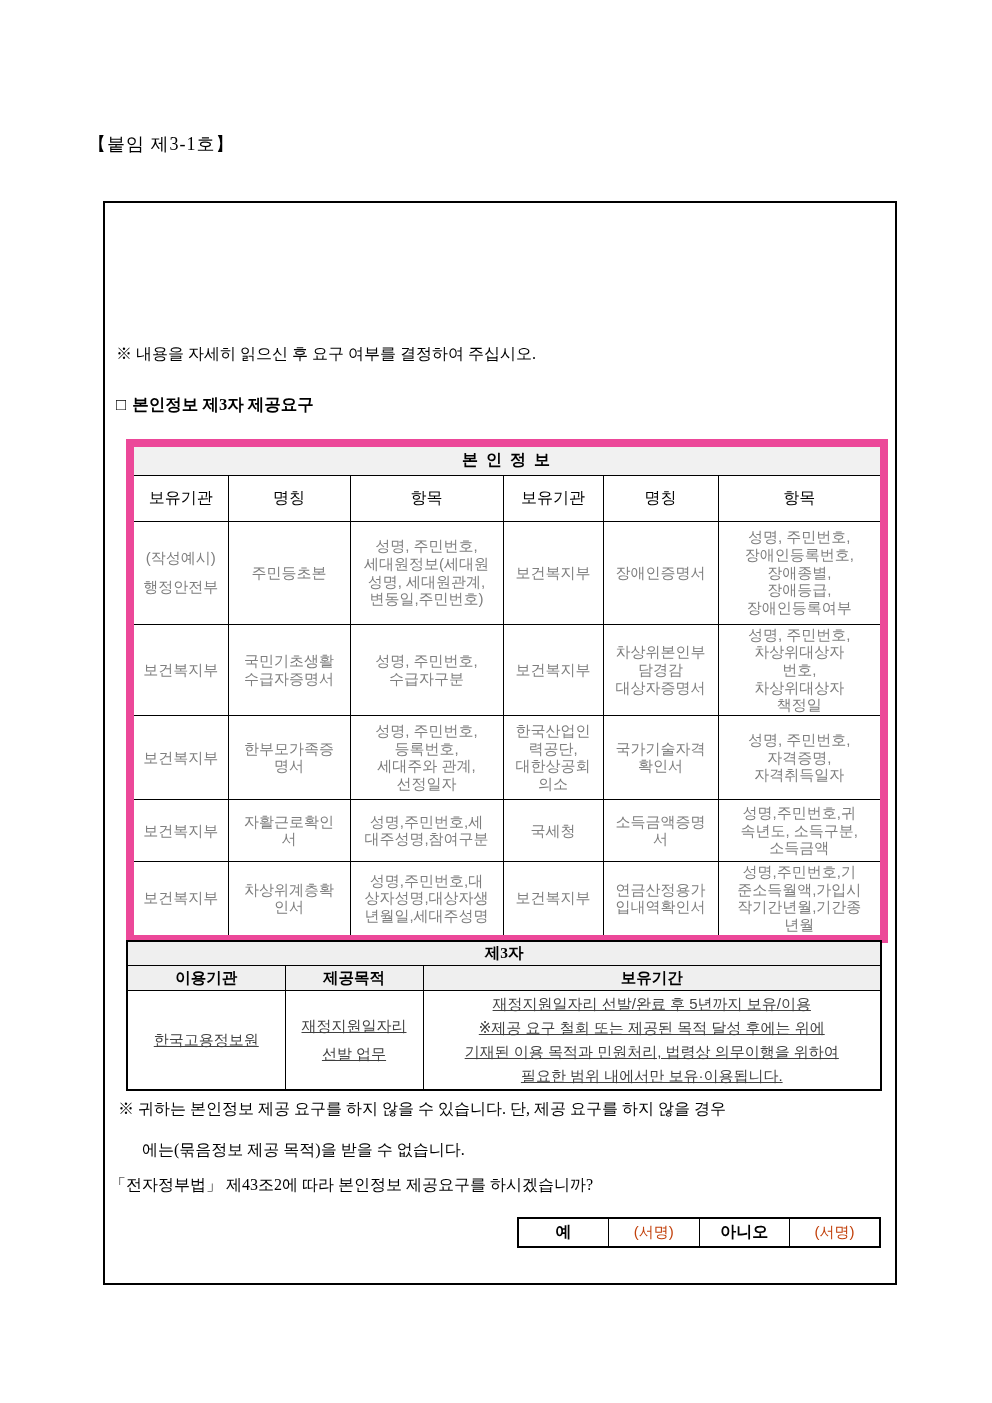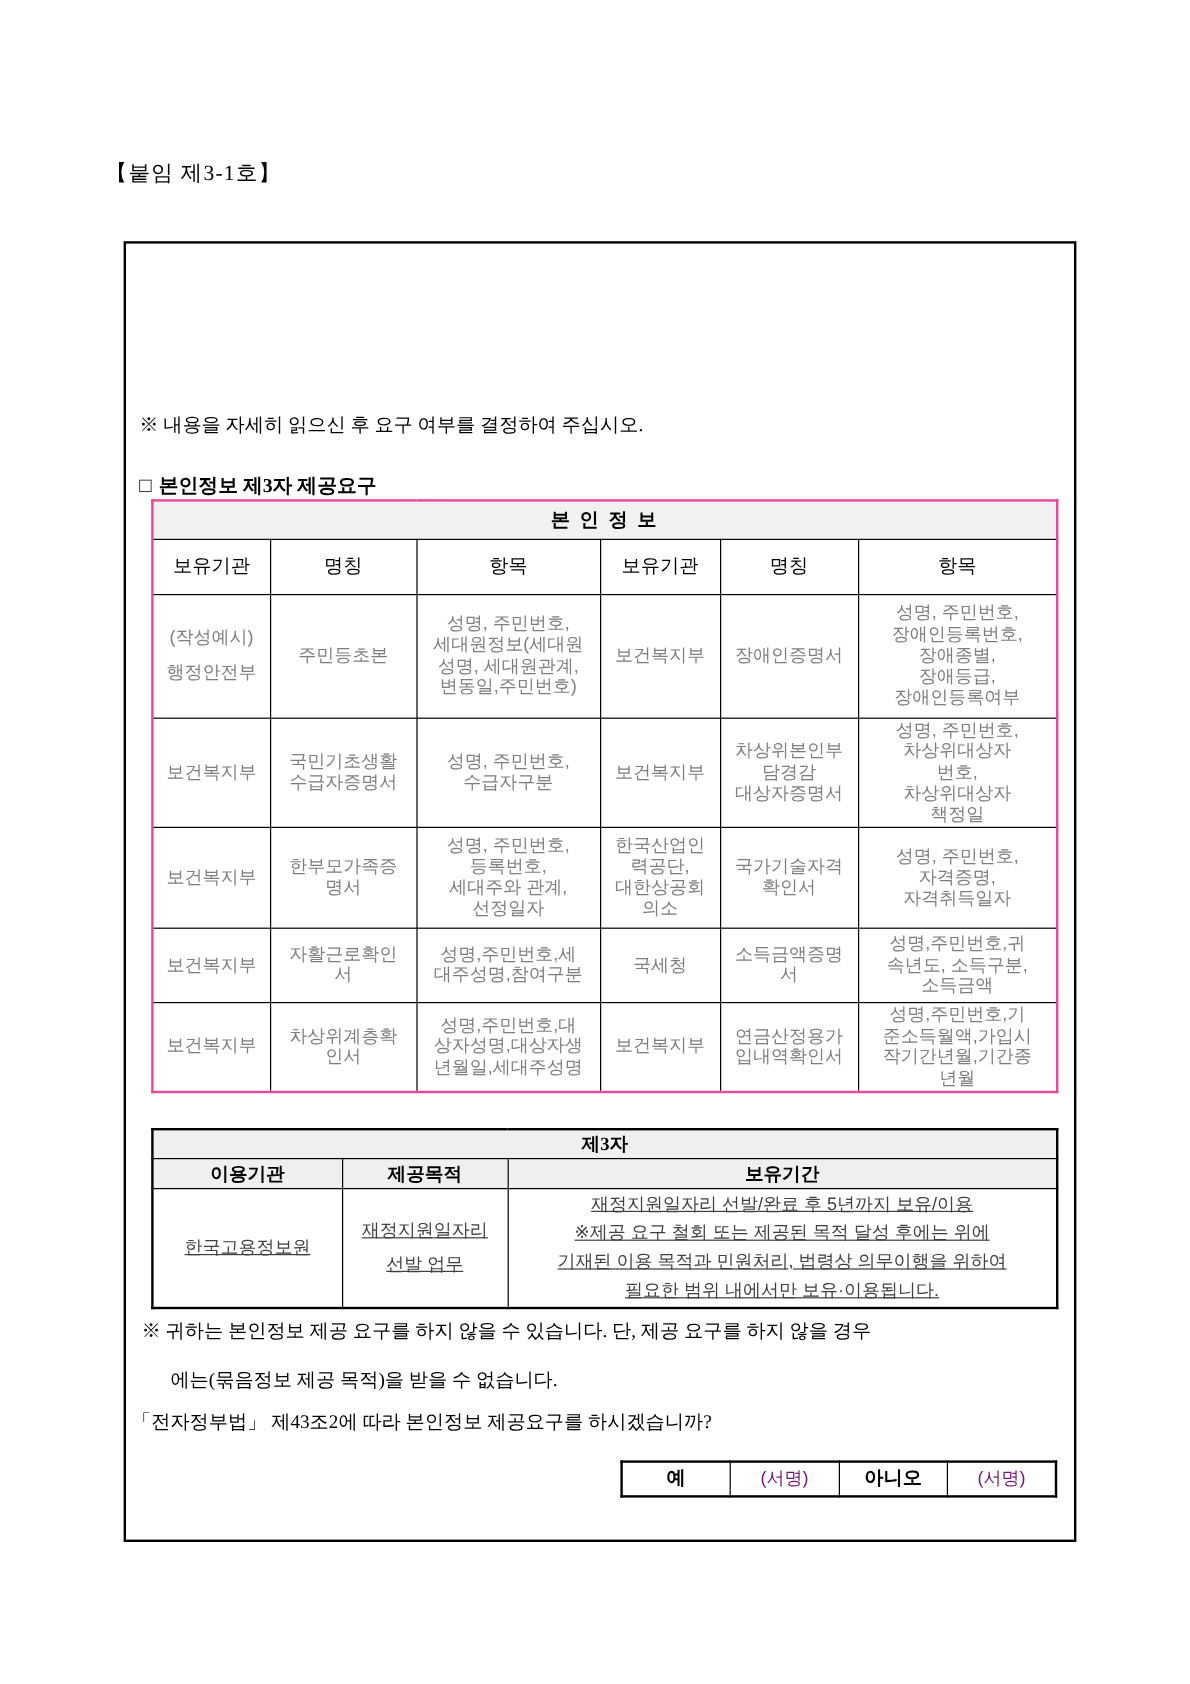--- a/index.html
+++ b/index.html
@@ -24,21 +24,21 @@
     font-size:21px; font-weight:bold; letter-spacing:1px;
   }
   .intro-1 { position:absolute; left:11px; right:8px; top:100px; font-size:16px; }
   .intro-2 { position:absolute; left:11px; right:8px; top:141px; font-size:16px; }
   .section-heading {
     position:absolute; left:11px; top:191px; font-size:16.5px; font-weight:bold;
   }
   .section-heading .box-glyph { font-weight:normal; margin-right:6px; font-size:17px; }
 
   table { border-collapse:collapse; table-layout:fixed; background:#fff; }
-  .t1 { position:absolute; left:21px; top:213px; width:754px; border:2px solid #ec4899; }
+  .t1 { position:absolute; left:21px; top:236px; width:754px; border:8px solid #ec4899; }
   .t1 th, .t1 td { border:1px solid #000; text-align:center; vertical-align:middle; padding:1px 2px; }
   .t1 .tbl-title { background:#f1f1f1; font-size:16px; font-weight:bold; letter-spacing:2px; }
   .t1 th { font-size:16px; font-weight:normal; background:#fff; }
   .t1 td { font-size:15px; color:#7e7e7e; line-height:1.18; white-space:pre-line;
            font-family:"Liberation Sans","DejaVu Sans",sans-serif; }
   .t1 td.org1 { line-height:1.9; }
 
   .t2 { position:absolute; left:21px; top:737px; width:754px; border:2px solid #000; }
   .t2 th, .t2 td { border:1px solid #000; text-align:center; vertical-align:middle; padding:1px 2px; }
   .t2 .tbl-title { background:#efefef; font-size:15.5px; font-weight:bold; height:24px; }
@@ -47,21 +47,21 @@
            line-height:1.85; font-family:"Liberation Sans","DejaVu Sans",sans-serif; }
   .t2 td.retention { line-height:1.6; }
 
   .note-1 { position:absolute; left:13px; right:8px; top:896px; font-size:16px; }
   .note-2 { position:absolute; left:37px; top:937px; font-size:16px; }
   .question { position:absolute; left:5px; top:972px; font-size:16px; }
 
   .resp { position:absolute; left:412px; top:1014px; width:364px; border:2px solid #000; }
   .resp td { border:1px solid #000; width:25%; height:29px; text-align:center; vertical-align:middle; font-size:16px; }
   .resp td.answer { font-weight:bold; cursor:pointer; }
-  .resp td.sign { color:#701a75; font-family:"Liberation Sans","DejaVu Sans",sans-serif; font-size:15px; }
+  .resp td.sign { color:#c2410c; font-family:"Liberation Sans","DejaVu Sans",sans-serif; font-size:15px; }
 </style>
 </head>
 <body>
 
 <div class="attachment-label">【붙임 제3-1호】</div>
 
 <div class="form-box">
 
 
   <div class="intro-2">※ 내용을 자세히 읽으신 후 요구 여부를 결정하여 주십시오.</div>

